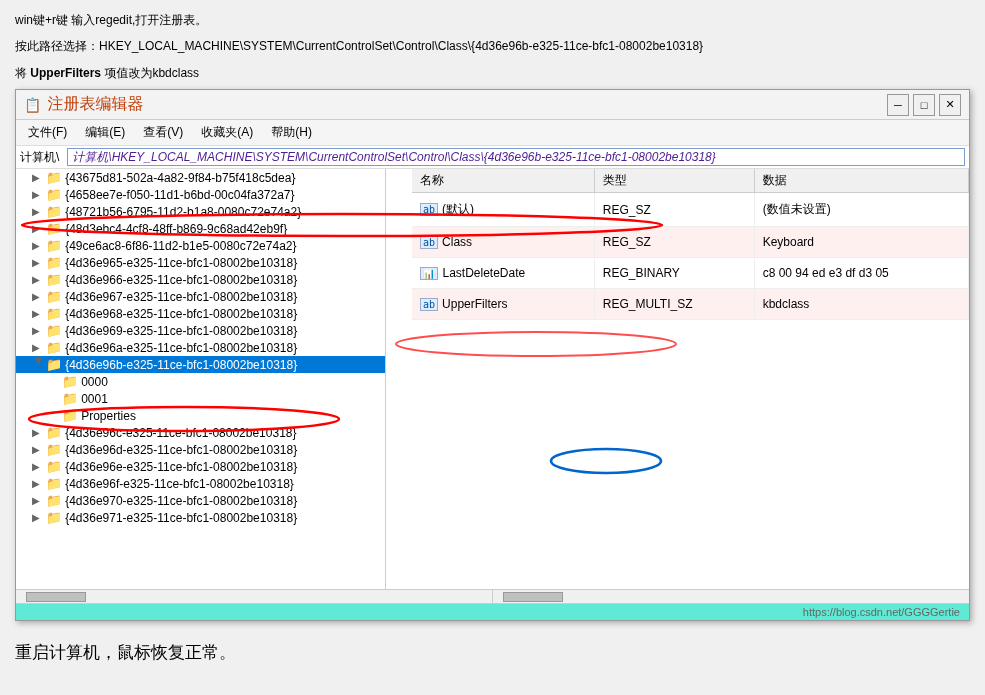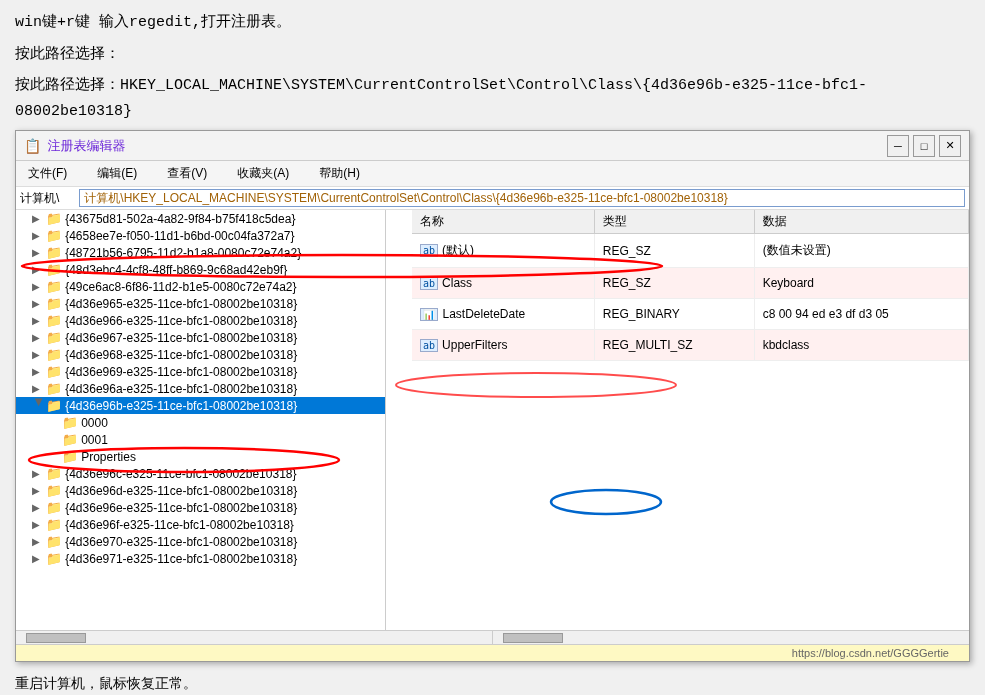--- a/index.html
+++ b/index.html
@@ -11,25 +11,24 @@
       min-height: 695px;
       color: #000;
     }
 
     .page-wrapper {
       padding: 10px 15px;
       background: #f0f0f0;
     }
 
     .instruction-text {
-      font-size: 15px;
+      font-size: 12px;
       line-height: 1.7;
       margin-bottom: 6px;
       color: #000;
-      font-family: Liberation Mono, monospace;
     }
 
     .instruction-text .bold {
       font-weight: bold;
       color: #000;
     }
 
     .regedit-window {
       border: 1px solid #999;
       background: #fff;
@@ -51,22 +50,22 @@
       display: flex;
       align-items: center;
       gap: 6px;
     }
 
     .title-bar-icon {
       font-size: 14px;
     }
 
     .title-bar-title {
-      font-size: 13px;
-      color: #6d28d9;
+      font-size: 16px;
+      color: #c2410c;
     }
 
     .title-bar-controls {
       display: flex;
       gap: 4px;
     }
 
     .title-bar-btn {
       width: 22px;
       height: 22px;
@@ -78,21 +77,21 @@
       justify-content: center;
       font-size: 11px;
       color: #000;
     }
 
     .menu-bar {
       background: #f5f5f5;
       border-bottom: 1px solid #ddd;
       display: flex;
       padding: 2px 4px;
-      gap: 14px;
+      gap: 2px;
     }
 
     .menu-item {
       padding: 2px 8px;
       font-size: 12px;
       cursor: pointer;
       color: #000;
     }
 
     .address-bar {
@@ -108,23 +107,24 @@
       color: #000;
       white-space: nowrap;
     }
 
     .address-field {
       flex: 1;
       border: 1px solid #7a9cce;
       background: #fff;
       padding: 1px 4px;
       font-size: 12px;
-      color: #a16207;
-      margin-left: 20px;
+      color: #4c1d95;
+      margin-left: 8px;
       outline: none;
+      font-style: italic;
     }
 
     .main-content {
       display: flex;
       height: 420px;
     }
 
     
     .tree-panel {
       width: 370px;
@@ -203,38 +203,38 @@
     .values-table td {
       border-bottom: 1px solid #eee;
       border-right: 1px solid #eee;
       padding: 8px 8px;
       font-size: 12px;
       color: #000;
       vertical-align: middle;
     }
 
     .status-bar {
-      background: #fef9c3;
+      background: #5eead4;
       border-top: 1px solid #ccc;
-      padding: 2px 20px;
+      padding: 2px 9px;
       font-size: 11px;
       color: #666;
       text-align: right;
     }
 
     .window-relative {
       position: relative;
     }
 
     
     .bottom-text {
-      font-size: 14px;
+      font-size: 17px;
       line-height: 1.7;
       color: #000;
-      margin-top: 0;
+      margin-top: 8px;
     }
 
     .scrollbar-area {
       background: #f0f0f0;
       height: 14px;
       border-top: 1px solid #ccc;
       display: flex;
       align-items: center;
     }
 
@@ -259,22 +259,26 @@
       pointer-events: none;
       overflow: visible;
     }
   </style>
 </head>
 <body>
 
 <div class="page-wrapper">
 
   <div class="instruction-text">win键+r键 输入regedit,打开注册表。</div>
-  <div class="instruction-text">按此路径选择：</div>
   <div class="instruction-text">按此路径选择：HKEY_LOCAL_MACHINE\SYSTEM\CurrentControlSet\Control\Class\{4d36e96b-e325-11ce-bfc1-08002be10318}</div>
+  <div class="instruction-text">
+    <span>将</span>
+    <span class="bold">UpperFilters</span>
+    <span>项值改为kbdclass</span>
+  </div>
 
   <div class="regedit-window window-relative">
 
     <div class="title-bar">
       <div class="title-bar-left">
         <span class="title-bar-icon">📋</span>
         <span class="title-bar-title">注册表编辑器</span>
       </div>
       <div class="title-bar-controls">
         <button class="title-bar-btn">─</button>

